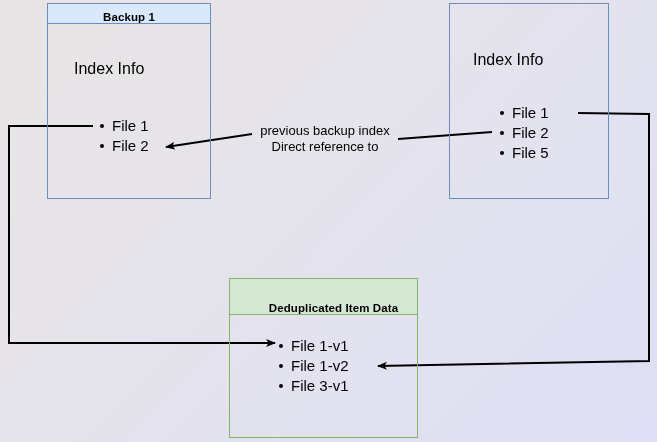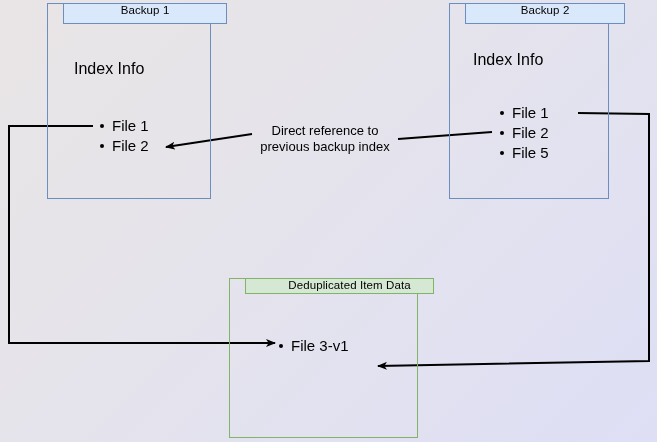--- a/index.html
+++ b/index.html
@@ -36,27 +36,26 @@
   }
   .box.green {
     border-color: #82b366;
   }
   .box-header {
     position: absolute;
     box-sizing: border-box;
     border: 1.5px solid #6c8ebf;
     background: #dae8fc;
     display: flex;
-    align-items: flex-start;
+    align-items: flex-end;
     justify-content: center;
     font-size: 11.5px;
-    font-weight: normal;
+    font-weight: bold;
     color: #000000;
     letter-spacing: 0.1px;
-    margin-left: 16px;
   }
   .box-header.green {
     border-color: #82b366;
     background: #d5e8d4;
   }
   .index-label {
     position: absolute;
     font-size: 16px;
     color: #000000;
     white-space: nowrap;
@@ -127,36 +126,35 @@
   <div class="box-header" style="left:47px; top:3px; width:164px; height:21px;">
     <span>Backup 1</span>
   </div>
   <div class="index-label" style="left:74px; top:60px;">Index Info</div>
   <ul class="file-list" style="left:99px; top:116px;">
     <li>File 1</li>
     <li>File 2</li>
   </ul>
 
   <div class="box" style="left:449px; top:3px; width:160px; height:196px;"></div>
-  <div class="box-header" style="left:449px; top:3px; width:160px; height:21px;">
-    <span>Backup 2</span>
-  </div>
   <div class="index-label" style="left:473px; top:51px;">Index Info</div>
   <ul class="file-list" style="left:499px; top:103px;">
     <li>File 1</li>
     <li>File 2</li>
     <li>File 5</li>
   </ul>
 
   <div class="box green" style="left:229px; top:278px; width:189px; height:160px;"></div>
-  <div class="box-header green" style="left:229px; top:278px; width:189px; height:16px;padding-left:20px;">
+  <div class="box-header green" style="left:229px; top:278px; width:189px; height:37px;padding-left:20px;">
     <span>Deduplicated Item Data</span>
   </div>
   <ul class="file-list" style="left:278px; top:336px;">
+    <li>File 1-v1</li>
+    <li>File 1-v2</li>
     <li>File 3-v1</li>
   </ul>
 
   <div class="caption" style="left:254px; top:123px; width:142px;">
+    <div>previous backup index</div>
     <div>Direct reference to</div>
-    <div>previous backup index</div>
   </div>
 
 </div>
 
 </body></html>

